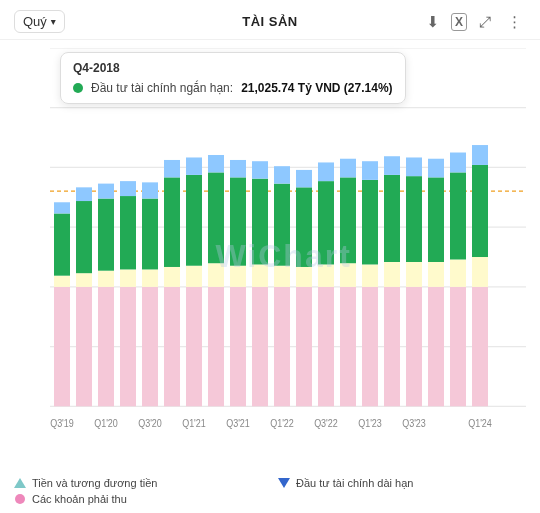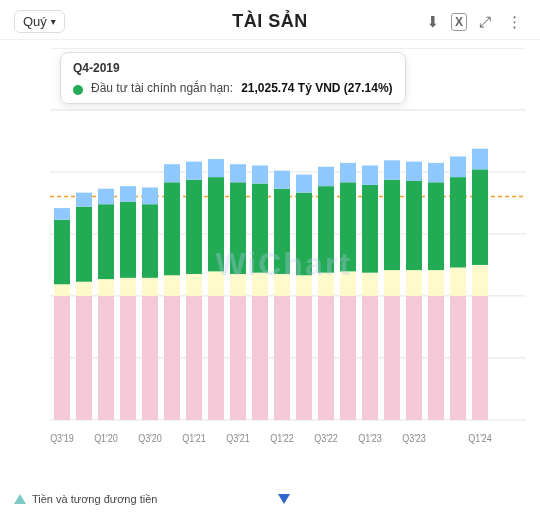--- a/index.html
+++ b/index.html
@@ -38,21 +38,21 @@
       padding: 3px 8px;
       font-size: 13px;
       color: #333;
       cursor: pointer;
       background: #fff;
     }
     .header-title {
       position: absolute;
       left: 50%;
       transform: translateX(-50%);
-      font-size: 18px;
+      font-size: 13px;
       font-weight: 600;
       color: #222;
       letter-spacing: 0.5px;
     }
     .header-actions {
       display: flex;
       align-items: center;
       gap: 8px;
     }
     .action-icon {
@@ -79,21 +79,21 @@
       box-shadow: 0 2px 8px rgba(0,0,0,0.1);
     }
     .tooltip-date {
       font-size: 12px;
       font-weight: 600;
       color: #333;
       margin-bottom: 6px;
     }
     .tooltip-row {
       display: flex;
-      align-items: flex-end;
+      align-items: center;
       gap: 8px;
       font-size: 12px;
     }
     .tooltip-dot {
       width: 10px;
       height: 10px;
       border-radius: 50%;
       flex-shrink: 0;
     }
     .tooltip-label {
@@ -177,21 +177,21 @@
       <span class="action-icon" title="Download">⬇</span>
       <span class="action-icon" title="Excel" style="font-size:12px;font-weight:700;border:1px solid #999;padding:1px 3px;border-radius:3px;">X</span>
       <span class="action-icon" title="Expand">⤢</span>
       <span class="action-icon" title="More">⋮</span>
     </div>
   </div>
 
   <div class="chart-area">
     
     <div class="tooltip-box">
-      <div class="tooltip-date">Q4-2019</div>
+      <div class="tooltip-date">Q4-2018</div>
       <div class="tooltip-row">
         <div class="tooltip-dot" style="background:#22aa55;"></div>
         <span class="tooltip-label">Đầu tư tài chính ngắn hạn:</span>
         <span class="tooltip-value">21,025.74 Tỷ VND (27.14%)</span>
       </div>
     </div>
 
     
     <div class="watermark">WiChart</div>
 
@@ -375,15 +375,22 @@
     <div class="legend-item">
       <div class="legend-icon">
         <div class="legend-triangle-up"></div>
       </div>
       <span>Tiền và tương đương tiền</span>
     </div>
     <div class="legend-item">
       <div class="legend-icon">
         <div class="legend-triangle-down"></div>
       </div>
+      <span>Đầu tư tài chính dài hạn</span>
+    </div>
+    <div class="legend-item">
+      <div class="legend-icon">
+        <div class="legend-circle" style="background:#ee88bb;"></div>
+      </div>
+      <span>Các khoản phải thu</span>
     </div>
   </div>
 </div>
 
 </body></html>

